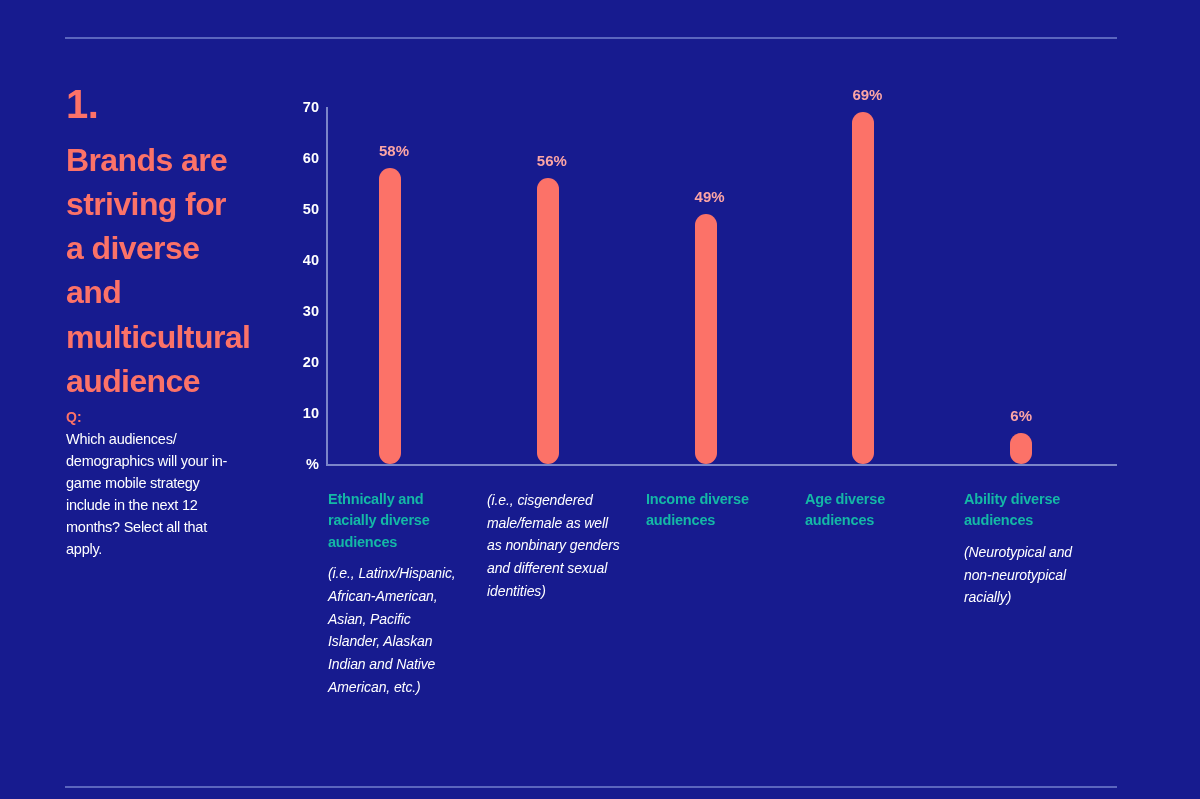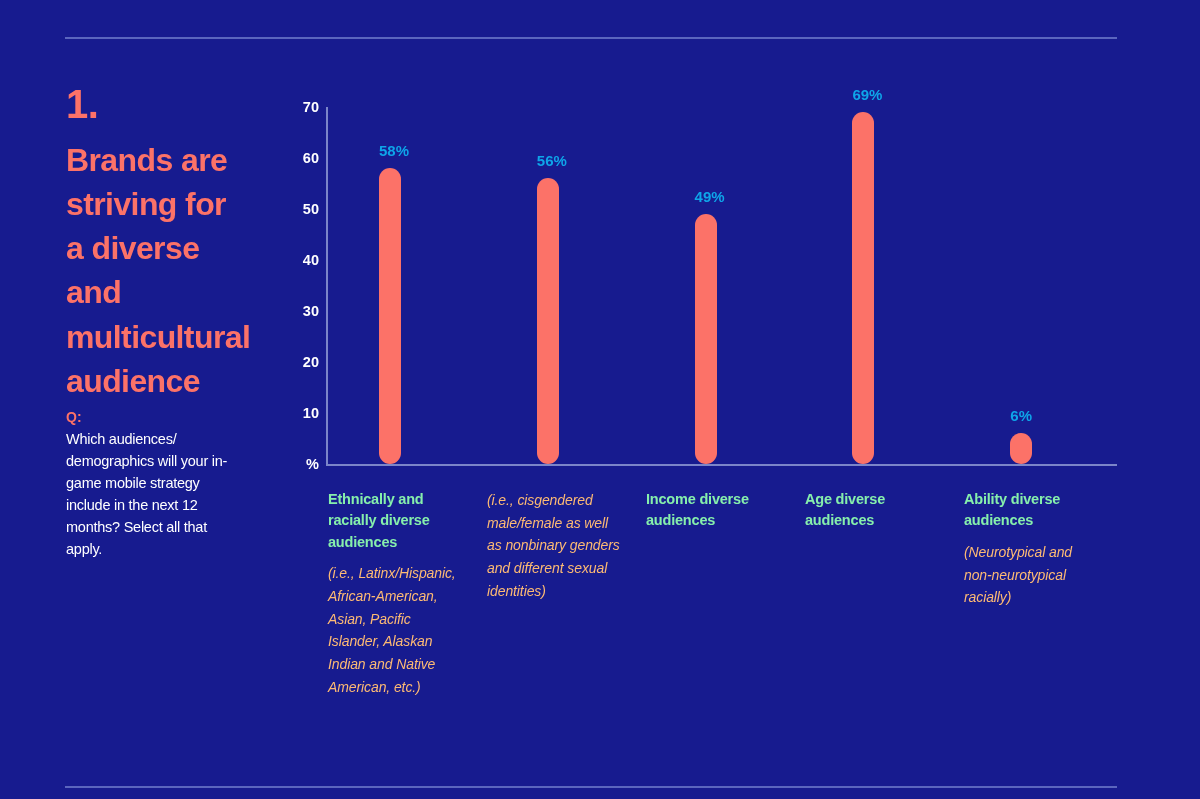--- a/index.html
+++ b/index.html
@@ -143,50 +143,50 @@
     background: #FC7268;
     border-radius: 11px;
   }
   .bar-value {
     position: absolute;
     left: 51px;
     width: 22px;
     text-align: center;
     font-size: 15px;
     font-weight: bold;
-    color: #0ea5e9;
+    color: #fca5a5;
     line-height: 1;
     white-space: nowrap;
     transform: translateY(-100%);
   }
 
   
   #categories {
     position: absolute;
     left: 328px;
     top: 489px;
     width: 795px;
     display: flex;
   }
   .cat-col {
     flex: 1 1 0;
     padding-right: 22px;
   }
   .cat-title {
     font-size: 14.5px;
     font-weight: bold;
-    color: #86efac;
+    color: #14b8a6;
     line-height: 1.48;
     letter-spacing: -0.2px;
     margin-bottom: 9px;
   }
   .cat-note {
     font-size: 14px;
     font-style: italic;
-    color: #fdba74;
+    color: #ffffff;
     line-height: 1.62;
     letter-spacing: -0.1px;
   }
   .cat-note:empty { display: none; }
 </style>
 </head>
 <body>
 
 <div id="page">
 

